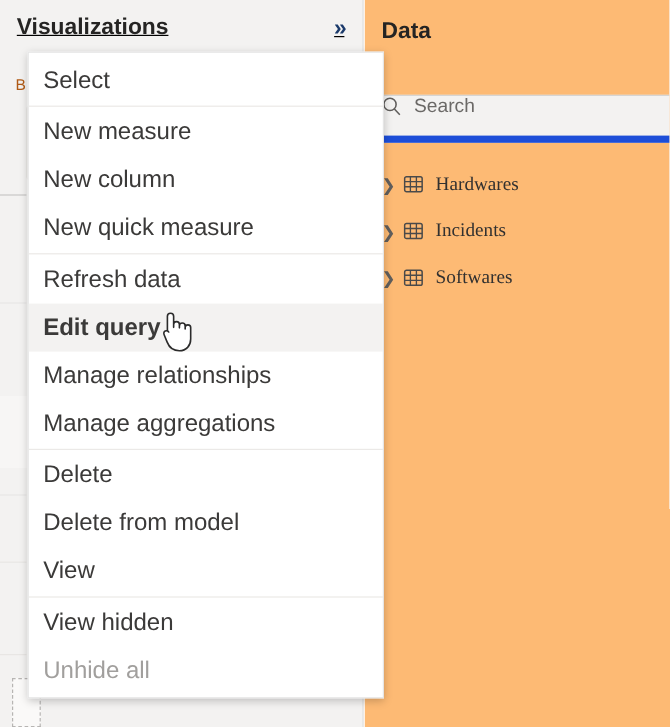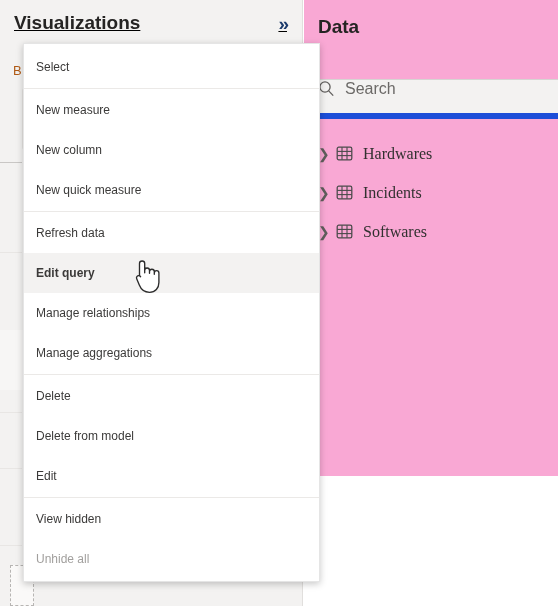--- a/index.html
+++ b/index.html
@@ -50,22 +50,22 @@
   }
   .viz-soft-block{
     position:absolute;left:0;top:330px;width:24px;height:60px;background:#f7f6f5;
   }
   .viz-hairline{
     position:absolute;left:0;width:22px;height:1px;background:#e8e6e4;
   }
 
   
   .data-pane{
-    position:absolute;left:304px;top:0;width:254px;height:476px;
-    background:#f9a8d4;
+    position:absolute;left:304px;top:0;width:254px;height:606px;
+    background:#fdba74;
     box-sizing:border-box;
   }
   .data-header{
     position:absolute;left:14px;top:16px;
     font-size:19px;font-weight:bold;color:#252423;
   }
   .search-box{
     position:absolute;left:0;top:79px;width:254px;height:40px;
     border-top:1px solid #d6d4d2;border-bottom:6px solid #1d4ed8;
     box-sizing:border-box;display:flex;align-items:flex-start;
@@ -100,21 +100,21 @@
     background:#ffffff;
     border:1px solid #e5e5e5;
     box-shadow:0 2px 7px rgba(0,0,0,0.22);
     box-sizing:border-box;
     padding:3px 0 2px 0;
     z-index:50;
   }
   .mi{
     height:40px;display:flex;align-items:center;
     padding-left:12px;box-sizing:border-box;
-    font-size:12px;color:#3b3a39;cursor:default;
+    font-size:20px;color:#3b3a39;cursor:default;
     white-space:nowrap;
   }
   .mi.hover{background:#f3f2f1;font-weight:bold;}
   .mi.disabled{color:#a19f9d;}
   .sep{height:1px;background:#ebe9e7;margin:1px 0;}
 
   
   .cursor{
     position:absolute;left:130px;top:255px;width:34px;height:40px;
     z-index:90;pointer-events:none;
@@ -208,21 +208,21 @@
       <div class="mi">New column</div>
       <div class="mi">New quick measure</div>
       <div class="sep"></div>
       <div class="mi">Refresh data</div>
       <div class="mi hover">Edit query</div>
       <div class="mi">Manage relationships</div>
       <div class="mi">Manage aggregations</div>
       <div class="sep"></div>
       <div class="mi">Delete</div>
       <div class="mi">Delete from model</div>
-      <div class="mi">Edit</div>
+      <div class="mi">View</div>
       <div class="sep"></div>
       <div class="mi">View hidden</div>
       <div class="mi disabled">Unhide all</div>
     </div>
 
   <div class="cursor">
     <svg width="34" height="40" viewBox="0 0 34 40" aria-hidden="true">
       <path d="M9.5 20.5 V8.6 a2.6 2.6 0 0 1 5.2 0 V17.8
                V15.4 a2.4 2.4 0 0 1 4.8 0 V18.2
                V16.6 a2.4 2.4 0 0 1 4.8 0 V19.2

